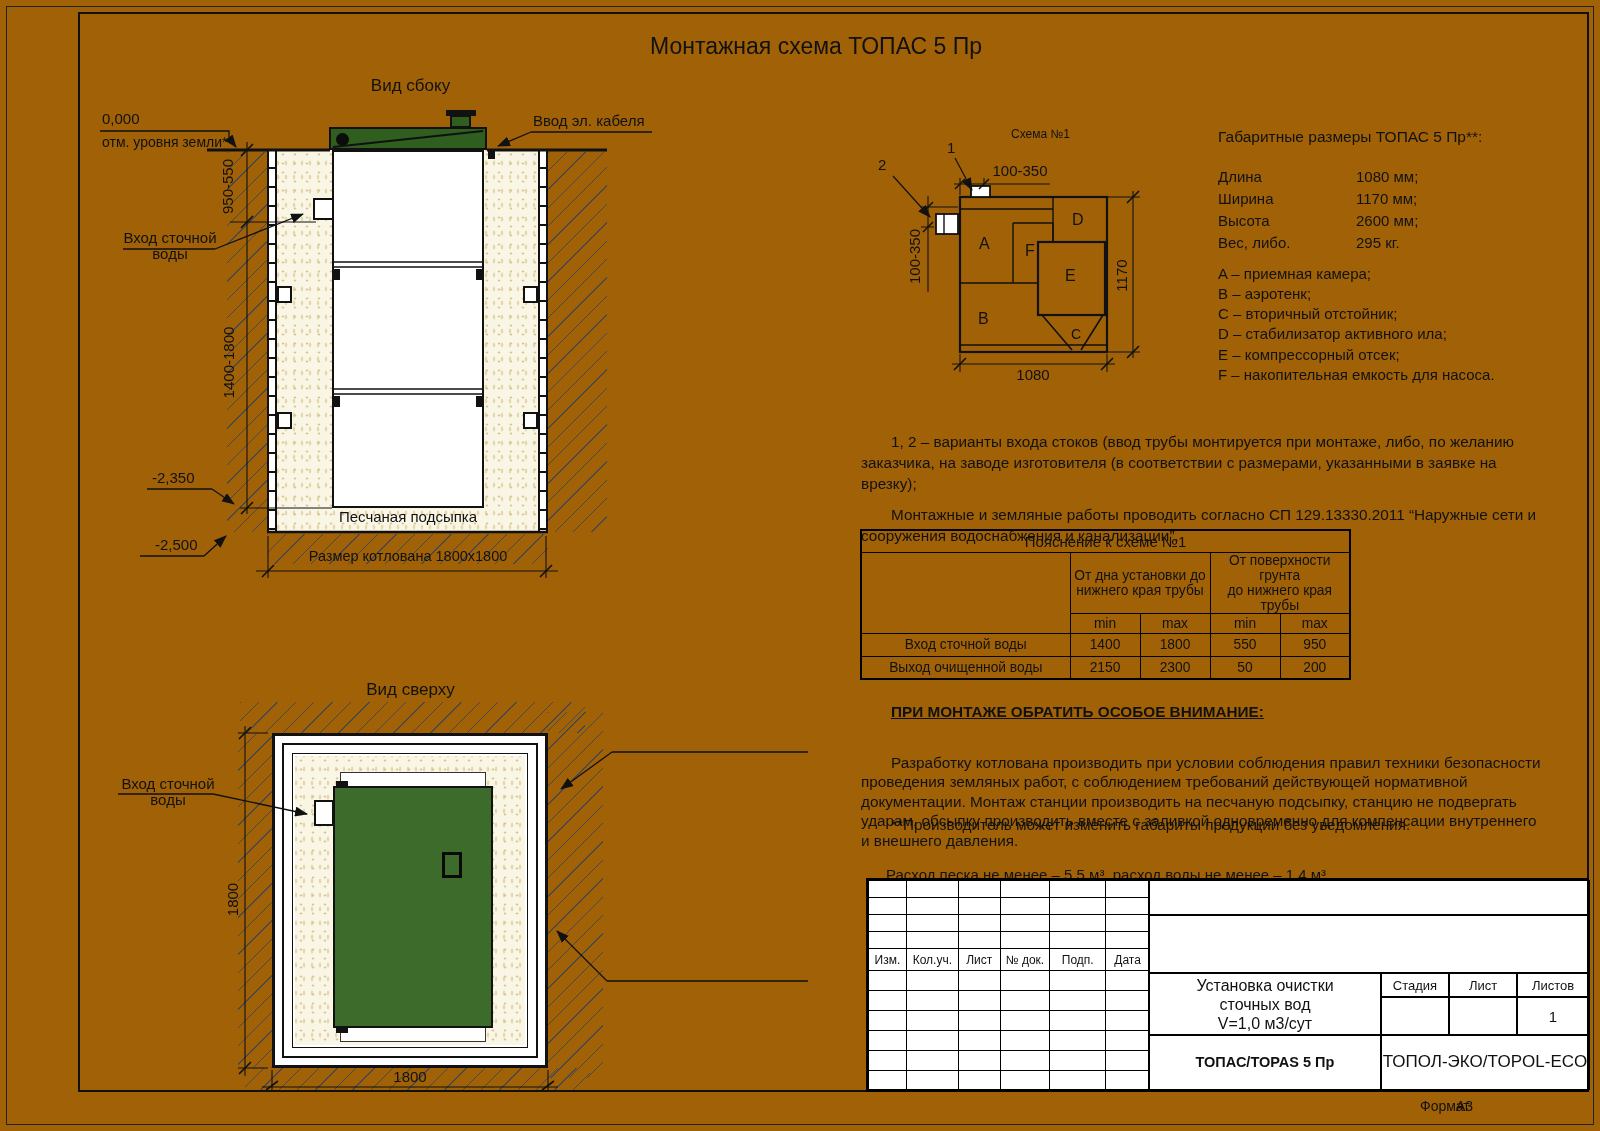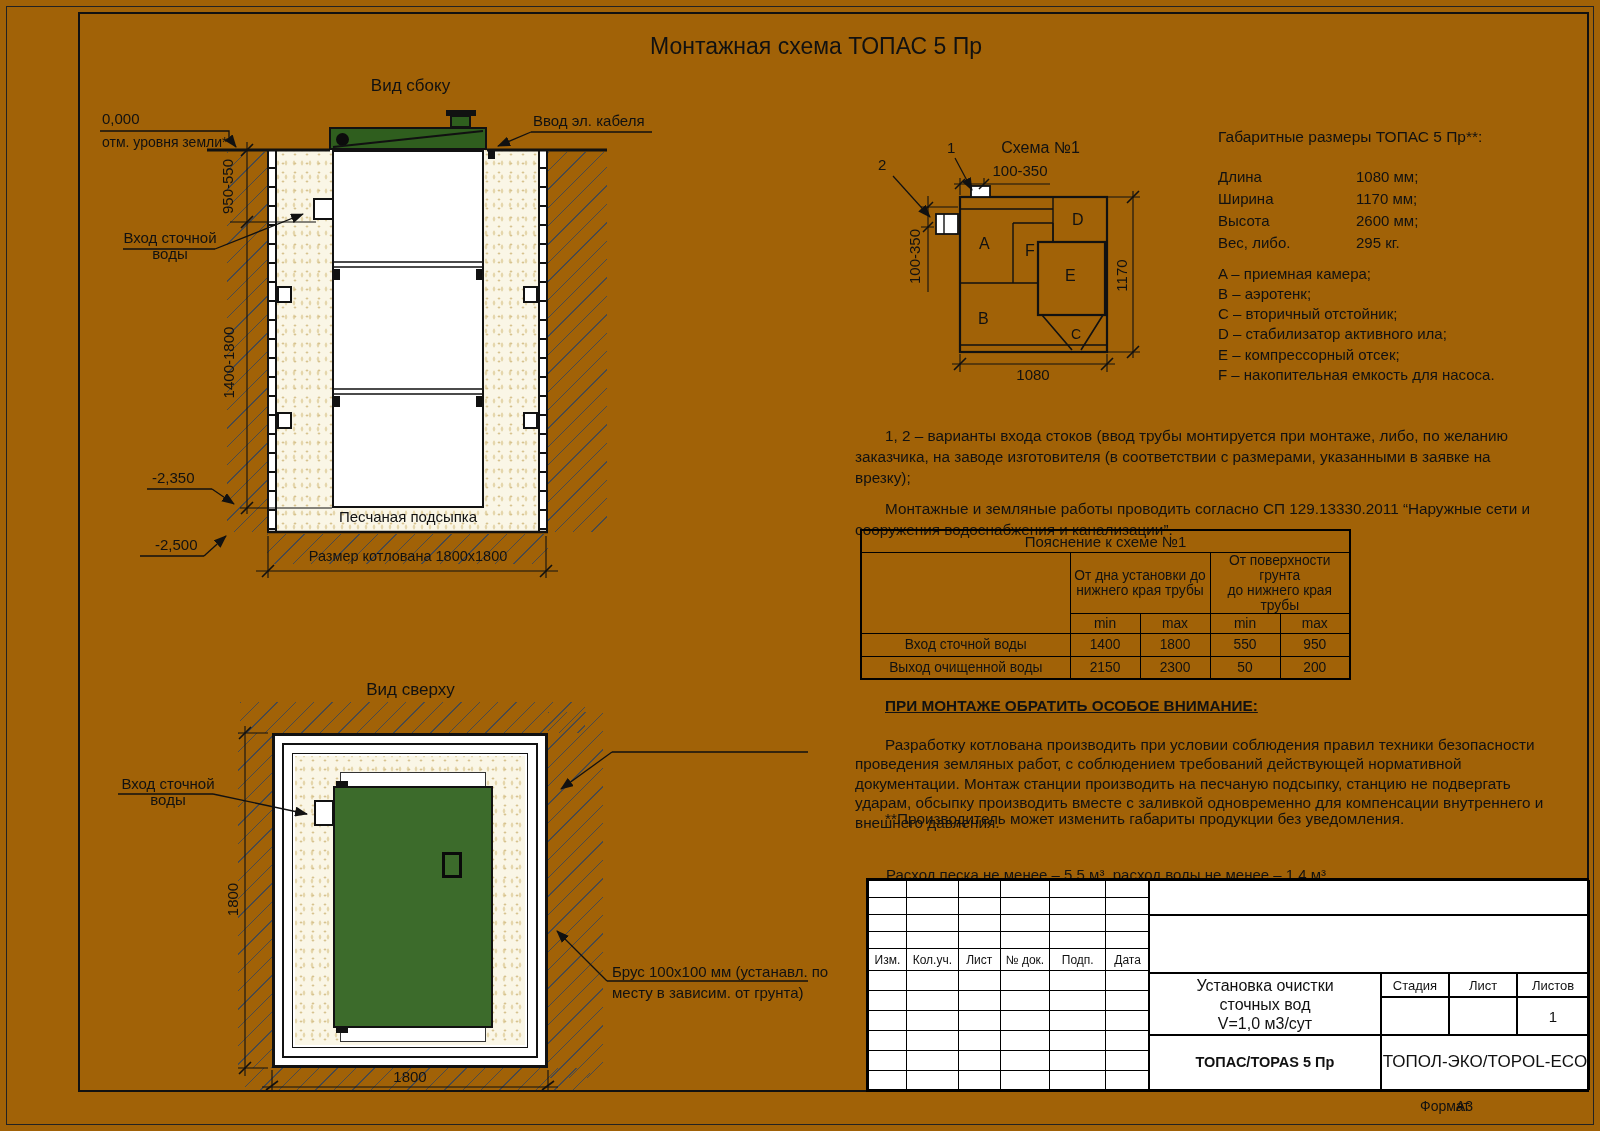--- a/index.html
+++ b/index.html
@@ -8,21 +8,21 @@
   #frame{position:absolute;left:78px;top:12px;width:1511px;height:1080px;border:2.4px solid #111;box-sizing:border-box;}
   .lbl{position:absolute;font-size:15px;line-height:16px;color:#111;white-space:pre-line;z-index:5;}
   .ctr{text-align:center;}
   .rot{position:absolute;width:110px;text-align:center;font-size:15px;transform:rotate(-90deg);z-index:5;}
   .hatch{position:absolute;background:repeating-linear-gradient(135deg,#4a4a4a 0 1px,transparent 1px 13px);z-index:1;}
   .sand{position:absolute;background-color:var(--sand);background-image:radial-gradient(#d7c38f 0.9px,transparent 1.7px),radial-gradient(#e5d6ab 0.9px,transparent 1.7px);background-size:12px 9px,8px 14px;background-position:0 0,5px 6px;z-index:1;}
   .ladder{position:absolute;width:10px;box-sizing:border-box;border-left:2px solid #111;border-right:2px solid #111;background:#fff;background-image:repeating-linear-gradient(to bottom,transparent 0 17px,#111 17px 19px);z-index:2;}
   .box{position:absolute;border:2px solid #111;background:#fff;box-sizing:border-box;z-index:2;}
   .clamp{position:absolute;width:15px;height:17px;border:2px solid #111;background:#fff;box-sizing:border-box;z-index:4;}
   .tab{position:absolute;width:7px;height:11px;background:#111;z-index:4;}
-  p{margin:0;}
+  p{margin:6px;}
   .para{font-size:15.3px;line-height:21px;text-align:left;}
   .ind{text-indent:30px;}
   #exp-table{position:absolute;left:860px;top:529px;border-collapse:collapse;table-layout:fixed;z-index:5;border:2.2px solid #000;}
   #exp-table td{border:1.5px solid #000;text-align:center;vertical-align:middle;font-size:13.8px;line-height:15px;padding:0 2px;white-space:pre-line;}
   #titleblock{position:absolute;left:866px;top:878px;width:723px;height:214px;border:2.4px solid #000;box-sizing:border-box;background:#fff;z-index:5;}
   #revtbl{position:absolute;left:0;top:0;width:282px;height:209px;border-collapse:collapse;}
   #revtbl td{border:1.5px solid #000;font-size:12px;text-align:center;padding:0;}
   .tbc{position:absolute;border:1.6px solid #000;box-sizing:border-box;display:flex;align-items:center;justify-content:center;text-align:center;}
   .underl{border-bottom:1.6px solid #111;padding-bottom:1px;}
 </style>
@@ -83,26 +83,24 @@
   <div class="sand" style="left:295px;top:756px;width:230px;height:289px;z-index:2;"></div>
   <div style="position:absolute;left:340px;top:772px;width:146px;height:270px;background:#fff;border:1.5px solid #333;box-sizing:border-box;z-index:3;"></div>
   <div style="position:absolute;left:333px;top:786px;width:160px;height:242px;background:var(--unit);border:2px solid #111;box-sizing:border-box;z-index:3;"></div>
   <div style="position:absolute;left:336px;top:781px;width:12px;height:7px;background:#111;z-index:4;"></div>
   <div style="position:absolute;left:336px;top:1026px;width:12px;height:7px;background:#111;z-index:4;"></div>
   <div style="position:absolute;left:442px;top:852px;width:20px;height:26px;border:3px solid #0a0a0a;box-sizing:border-box;z-index:4;"></div>
   <div class="box" style="left:314px;top:800px;width:20px;height:26px;z-index:4;"></div>
 
   <div class="lbl ctr" style="left:116px;top:776px;width:104px;">Вход сточной
 воды</div>
-  <div class="lbl" style="left:612px;top:961px;line-height:21px;">Брус 100х100 мм (устанавл. по
-месту в зависим. от грунта)</div>
   <div class="rot" style="left:177px;top:891px;">1800</div>
   <div class="lbl ctr" style="left:360px;top:1069px;width:100px;">1800</div>
 
-  <div class="lbl ctr" style="left:983px;top:140px;width:115px;font-size:16px;">Схема №1</div>
+  <div class="lbl ctr" style="left:983px;top:126px;width:115px;font-size:12px;">Схема №1</div>
   <div class="lbl" style="left:947px;top:140px;">1</div>
   <div class="lbl" style="left:878px;top:157px;">2</div>
   <div class="lbl ctr" style="left:970px;top:163px;width:100px;">100-350</div>
   <div class="rot" style="left:859px;top:248px;">100-350</div>
   <div class="rot" style="left:1066px;top:267px;">1170</div>
   <div class="lbl ctr" style="left:983px;top:367px;width:100px;">1080</div>
   <div class="lbl" style="left:979px;top:236px;font-size:16px;">A</div>
   <div class="lbl" style="left:1025px;top:243px;font-size:16px;">F</div>
   <div class="lbl" style="left:1072px;top:212px;font-size:16px;">D</div>
   <div class="lbl" style="left:1065px;top:268px;font-size:16px;">E</div>

